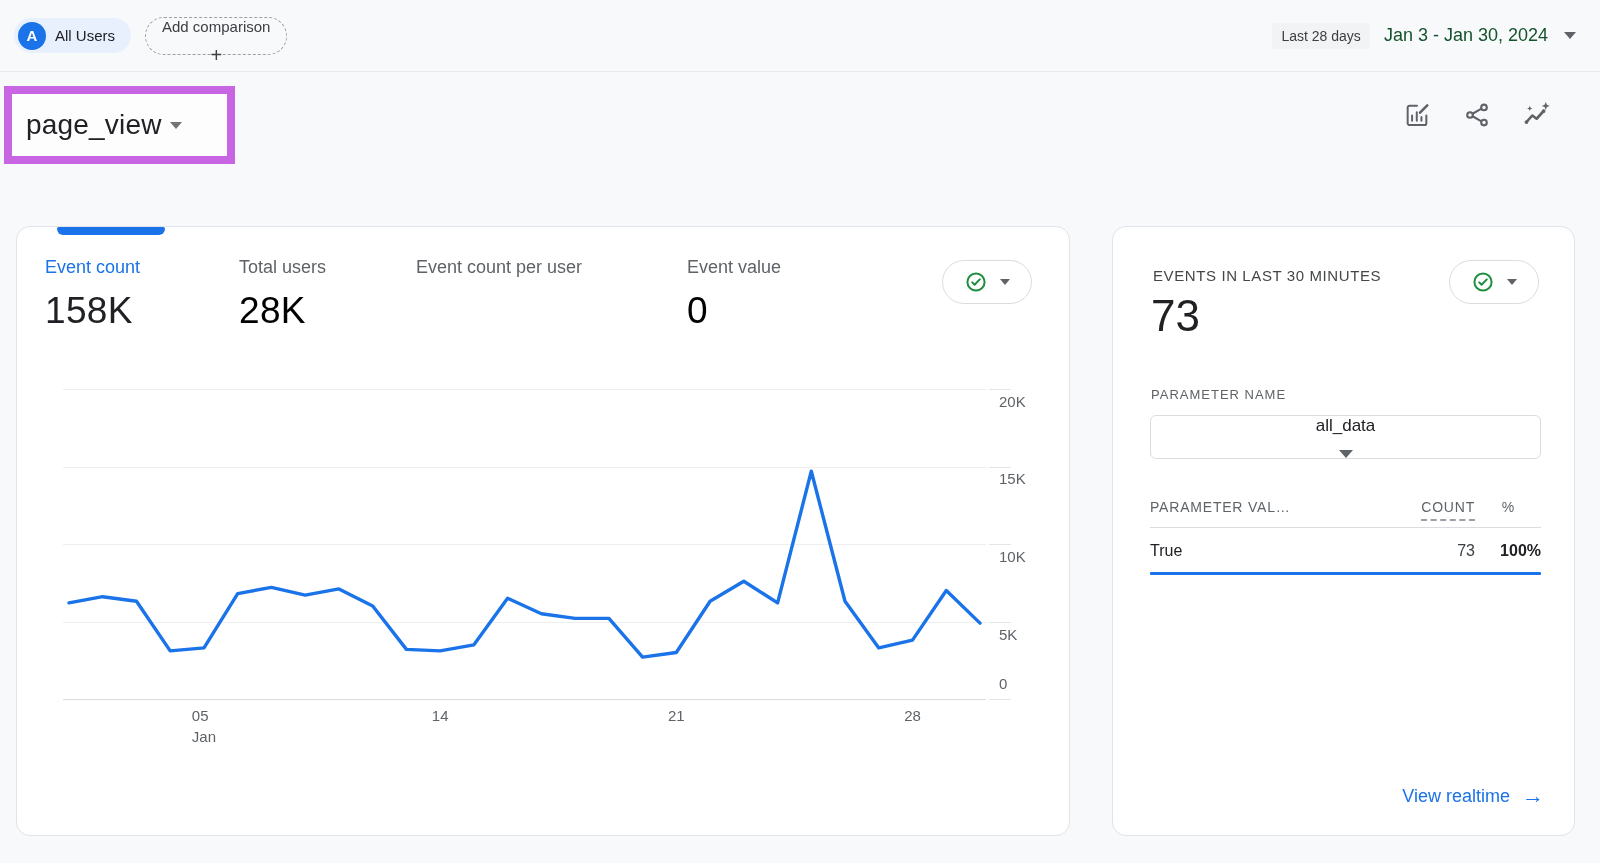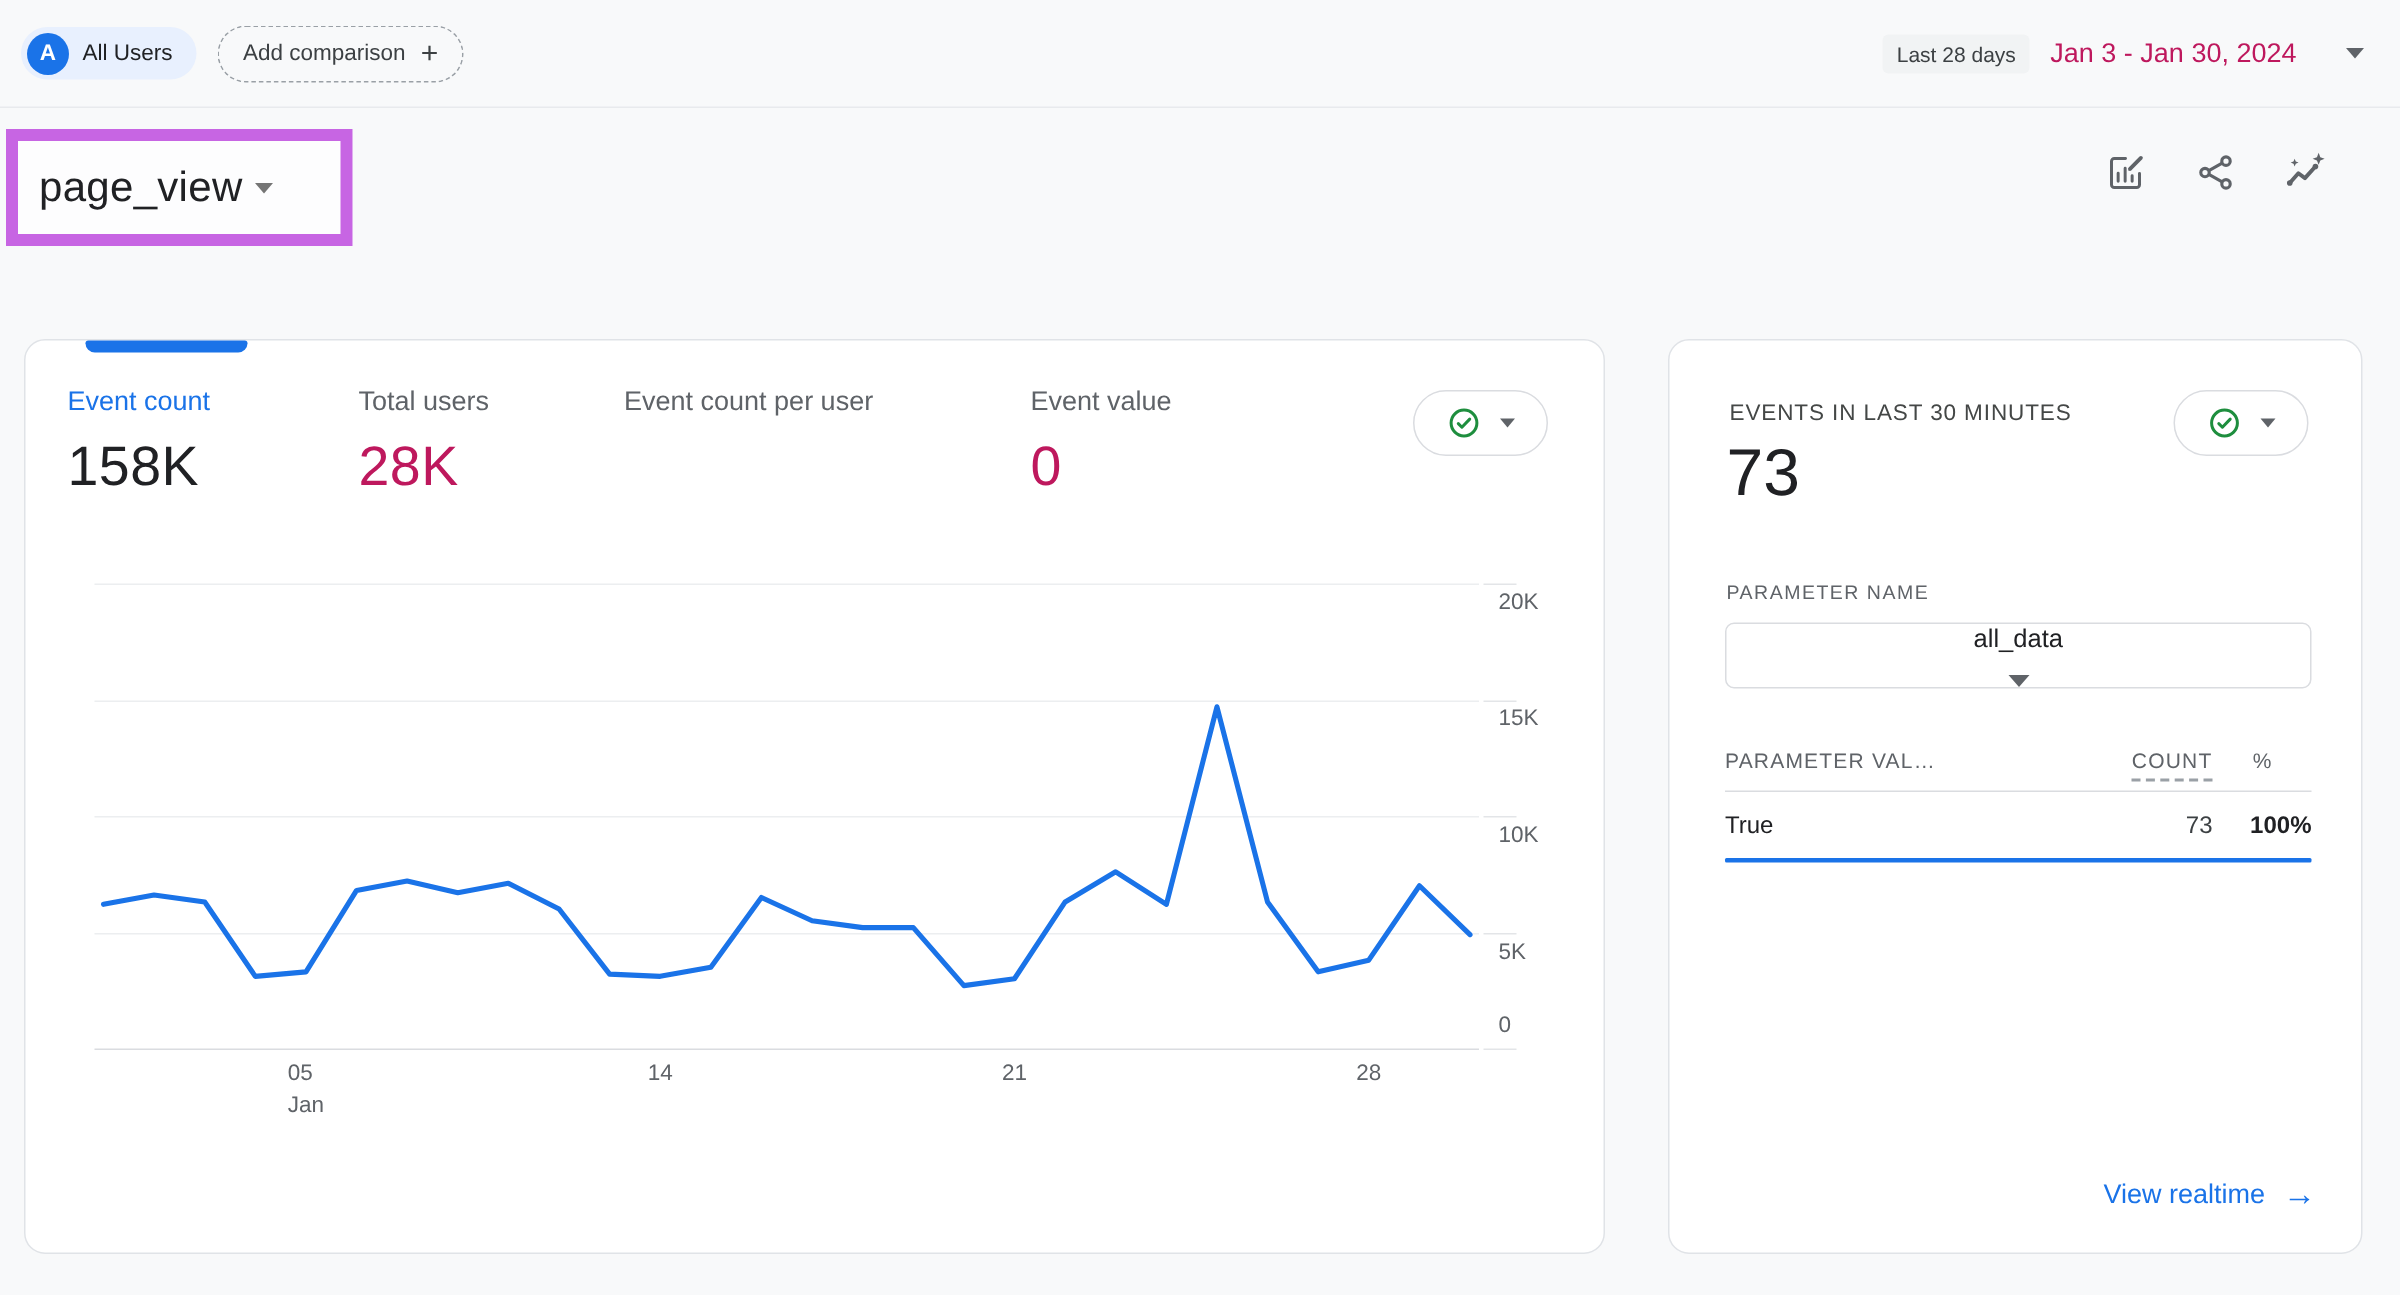--- a/index.html
+++ b/index.html
@@ -4,45 +4,45 @@
 <style>
   * { margin:0; padding:0; box-sizing:border-box; }
   html,body { width:1600px; height:863px; }
   body { font-family:"Liberation Sans","DejaVu Sans",sans-serif; background:#f8f9fa; color:#202124; position:relative; overflow:hidden; }
 
   
   .topbar { position:absolute; left:0; top:0; width:1600px; height:72px; display:flex; align-items:center; border-bottom:1px solid #e8eaed; padding:0 24px 0 14px; }
   .user-chip { display:flex; align-items:center; background:#e8f0fe; border-radius:18px; height:35px; padding:0 16px 0 4px; cursor:pointer; }
   .avatar { width:28px; height:28px; border-radius:50%; background:#1a73e8; color:#fff; font-size:15px; font-weight:bold; display:flex; align-items:center; justify-content:center; margin-right:9px; }
   .user-chip-label { font-size:15px; color:#202124; }
-  .add-comparison { display:flex; align-items:center; gap:10px; margin-left:14px; height:38px; padding:0 16px; border:1px dashed #9aa0a6; border-radius:19px; background:transparent; font-size:15px; font-weight:500; color:#3c4043; cursor:pointer; font-family:inherit; }
+  .add-comparison { display:flex; align-items:center; gap:10px; margin-left:14px; height:38px; padding:0 16px; border:1px dashed #9aa0a6; border-radius:19px; background:transparent; font-size:15px; font-weight:500; color:#3c4043; cursor:pointer; font-family:inherit;flex-direction:column; }
   .plus-glyph { font-size:20px; font-weight:400; color:#3c4043; line-height:1; }
   .topbar-right { margin-left:auto; display:flex; align-items:center; gap:14px; }
   .range-badge { background:#f1f3f4; border-radius:4px; padding:5px 9px; font-size:14px; font-weight:500; color:#3c4043; }
-  .date-range { font-size:18px; color:#be185d; display:flex; align-items:center; gap:33px; cursor:pointer; }
+  .date-range { font-size:18px; color:#14532d; display:flex; align-items:center; gap:16px; cursor:pointer; }
   .caret-down { width:0; height:0; border-left:6px solid transparent; border-right:6px solid transparent; border-top:7px solid #5f6368; display:inline-block; }
 
   
   .purple-box { position:absolute; left:4px; top:86px; width:231px; height:78px; border:8px solid #c765e3; background:#fdfdfe; display:flex; align-items:center; padding:0 14px; }
   .event-selector { display:flex; align-items:center; gap:8px; cursor:pointer; }
   .event-selector-label { font-size:28px; color:#202124; letter-spacing:.2px; }
   .toolbar-icons { position:absolute; right:48px; top:100px; display:flex; align-items:center; gap:30px; }
   .tool-icon { width:30px; height:30px; cursor:pointer; display:flex; align-items:center; justify-content:center; }
 
   
   .card { position:absolute; background:#fff; border:1px solid #e0e3e7; border-radius:14px; }
   .metrics-card { left:16px; top:226px; width:1054px; height:610px; }
   .realtime-card { left:1112px; top:226px; width:463px; height:610px; }
 
   .tab-indicator { position:absolute; left:40px; top:0; width:108px; height:8px; background:#1a73e8; border-radius:3px 3px 10px 10px; }
 
   .metric { position:absolute; top:30px; cursor:pointer; }
   .metric-label { font-size:18px; color:#5f6368; }
   .metric-label.active { color:#1a73e8; }
-  .metric-value { font-size:37px; color:#be185d; margin-top:12px; letter-spacing:.3px; }
+  .metric-value { font-size:37px; color:#000000; margin-top:12px; letter-spacing:.3px; }
   .metric-value.active { color:#202124; }
   .m1 { left:28px; } .m2 { left:222px; } .m3 { left:399px; } .m4 { left:670px; }
 
   .check-pill { position:absolute; display:flex; align-items:center; justify-content:center; gap:12px; border:1px solid #dadce0; border-radius:22px; background:#fff; cursor:pointer; }
   .metrics-card .check-pill { left:925px; top:33px; width:90px; height:44px; }
   .realtime-card .check-pill { left:336px; top:33px; width:90px; height:44px; }
   .caret-sm { width:0; height:0; border-left:5px solid transparent; border-right:5px solid transparent; border-top:6px solid #5f6368; }
 
   
   .gridline { position:absolute; left:46px; width:923px; height:1px; background:#eceef0; }

